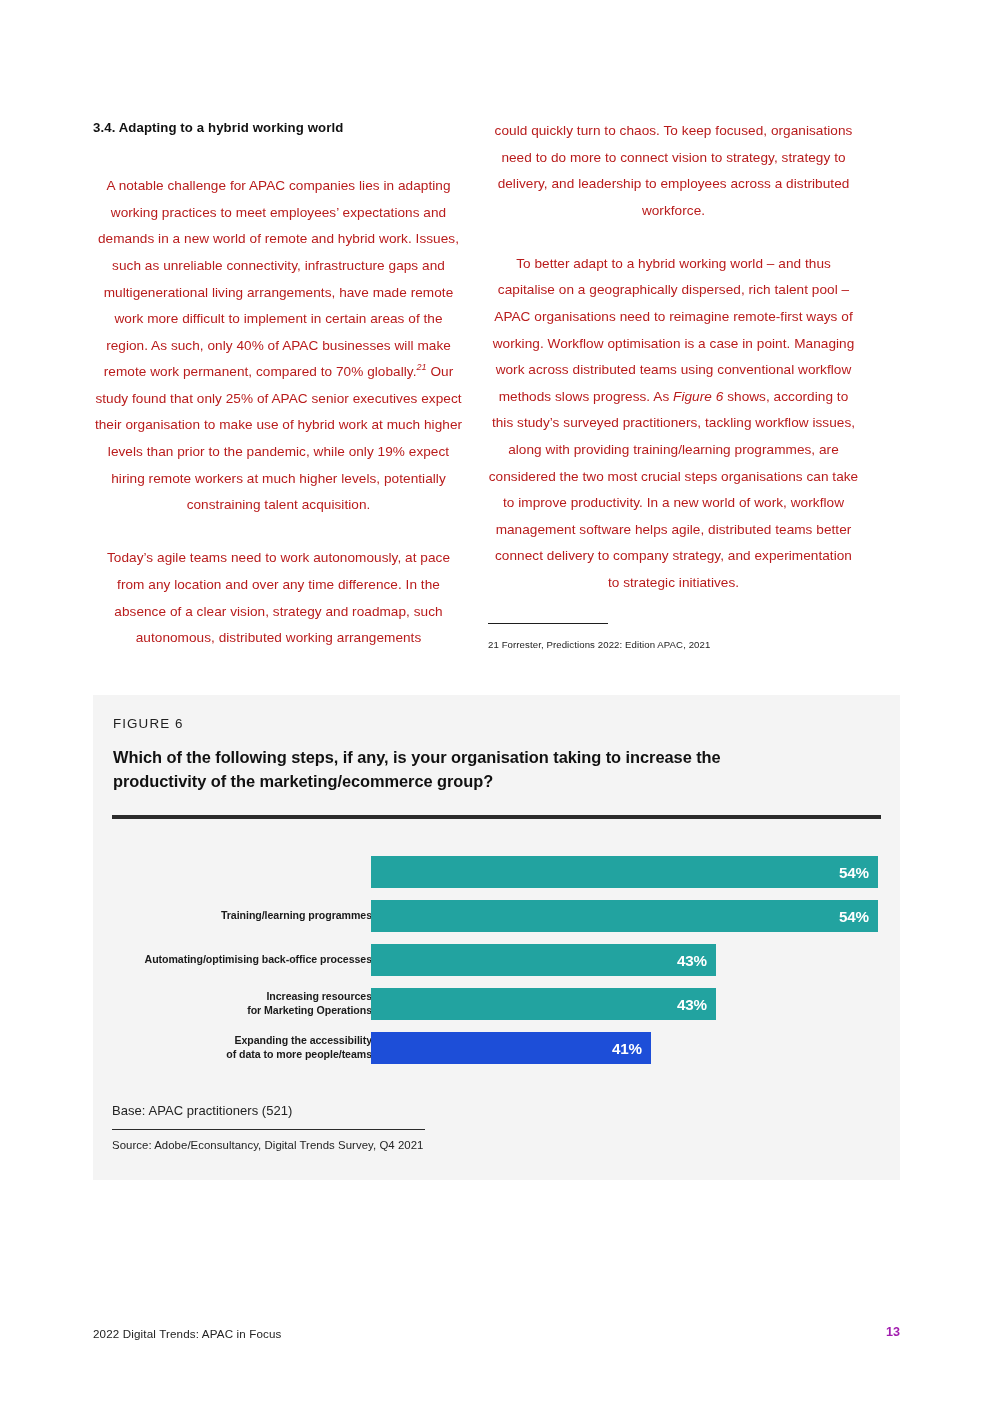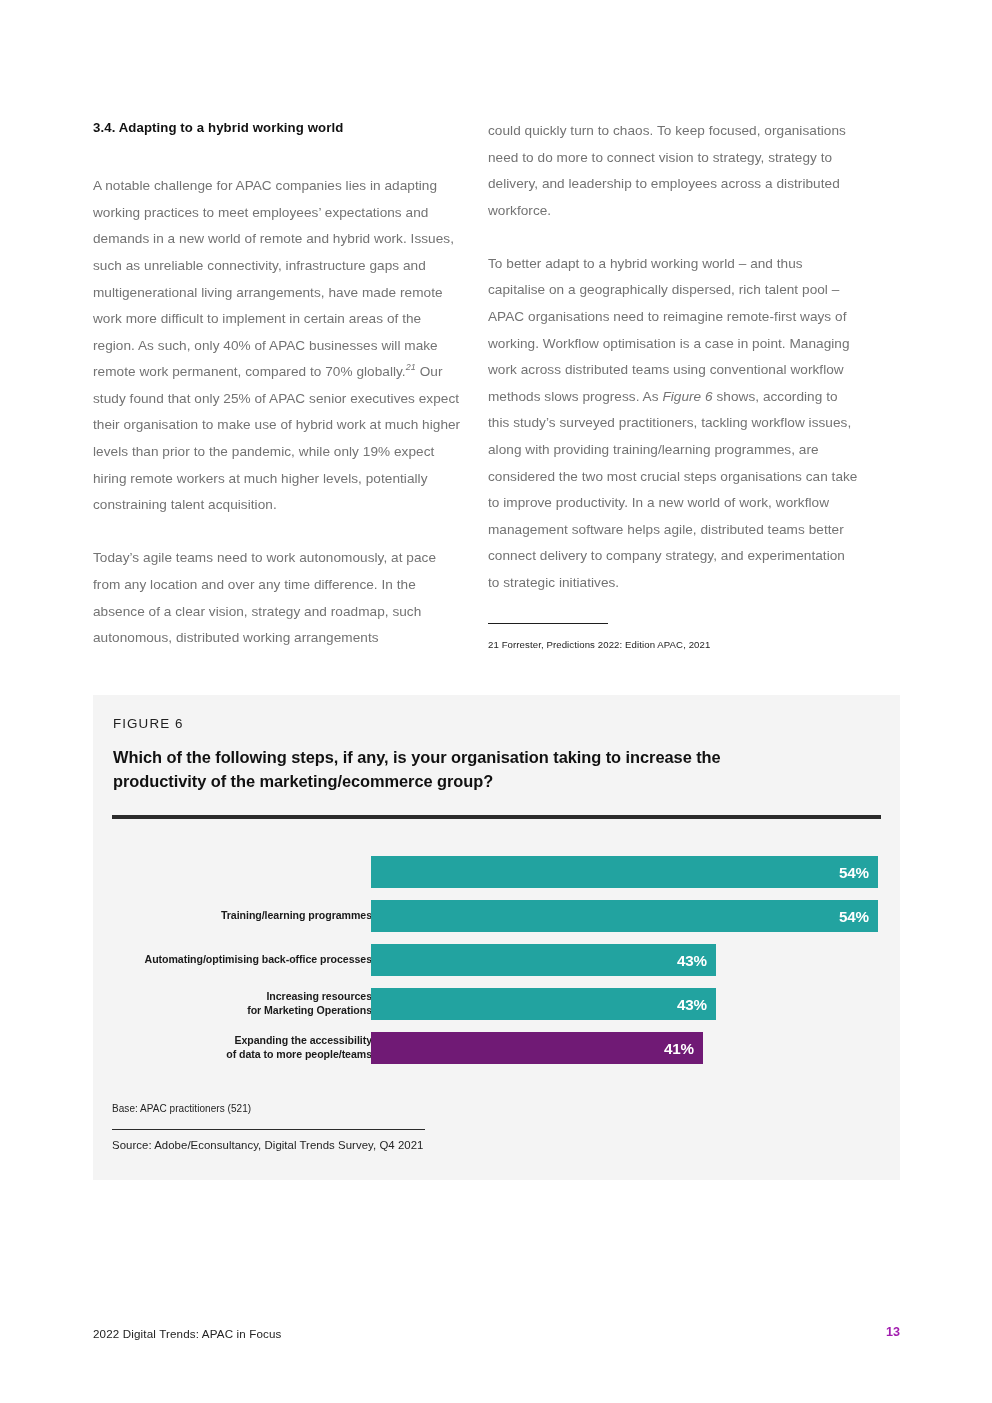--- a/index.html
+++ b/index.html
@@ -32,22 +32,23 @@
     font-weight: bold;
     line-height: 1.45;
     letter-spacing: .1px;
     margin: 0 0 36px 0;
     color: #111111;
   }
   p.body {
     font-size: 13.6px;
     line-height: 26.6px;
     margin: 0 0 26.5px 0;
-    color: #737373;
+    color: #b91c1c;
     letter-spacing: .05px;
+    text-align: center;
   }
   p.body:last-child { margin-bottom: 0; }
   .sup {
     font-size: 9px;
     vertical-align: super;
     line-height: 0;
     font-style: italic;
   }
   .ital { font-style: italic; }
 
@@ -146,21 +147,21 @@
     font-size: 15.2px;
     font-weight: bold;
     letter-spacing: -.1px;
   }
 
   
   .fig-base {
     position: absolute;
     left: 19px;
     top: 408px;
-    font-size: 10px;
+    font-size: 13px;
     color: #232323;
     letter-spacing: .05px;
   }
   .fig-base-rule {
     position: absolute;
     left: 19px;
     top: 434px;
     width: 313px;
     height: 1px;
     background: #2b2b2b;
@@ -252,21 +253,21 @@
         <div class="bar-label">Increasing resources<br>for Marketing Operations</div>
         <div class="bar-track">
           <div class="bar" style="width: 345px; background: rgb(34, 163, 160);">
             <span class="bar-value">43%</span>
           </div>
         </div>
       </div>
       <div class="bar-row">
         <div class="bar-label">Expanding the accessibility<br>of data to more people/teams</div>
         <div class="bar-track">
-          <div class="bar" style="width: 332px; background: #701a75;">
+          <div class="bar" style="width: 280px; background: #1d4ed8;">
             <span class="bar-value">41%</span>
           </div>
         </div>
       </div>
     </div>
 
   <div class="fig-base">Base: APAC practitioners (521)</div>
   <div class="fig-base-rule"></div>
   <div class="fig-source">Source: Adobe/Econsultancy, Digital Trends Survey, Q4 2021</div>
 </div>

